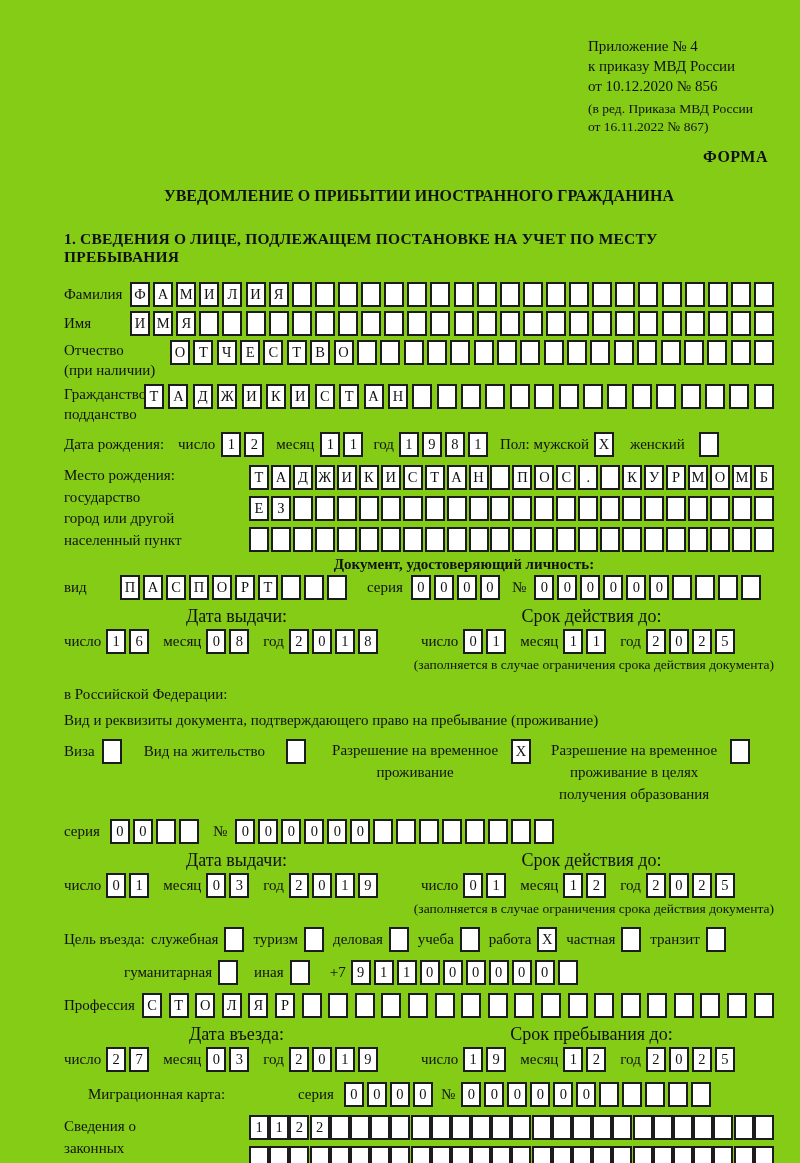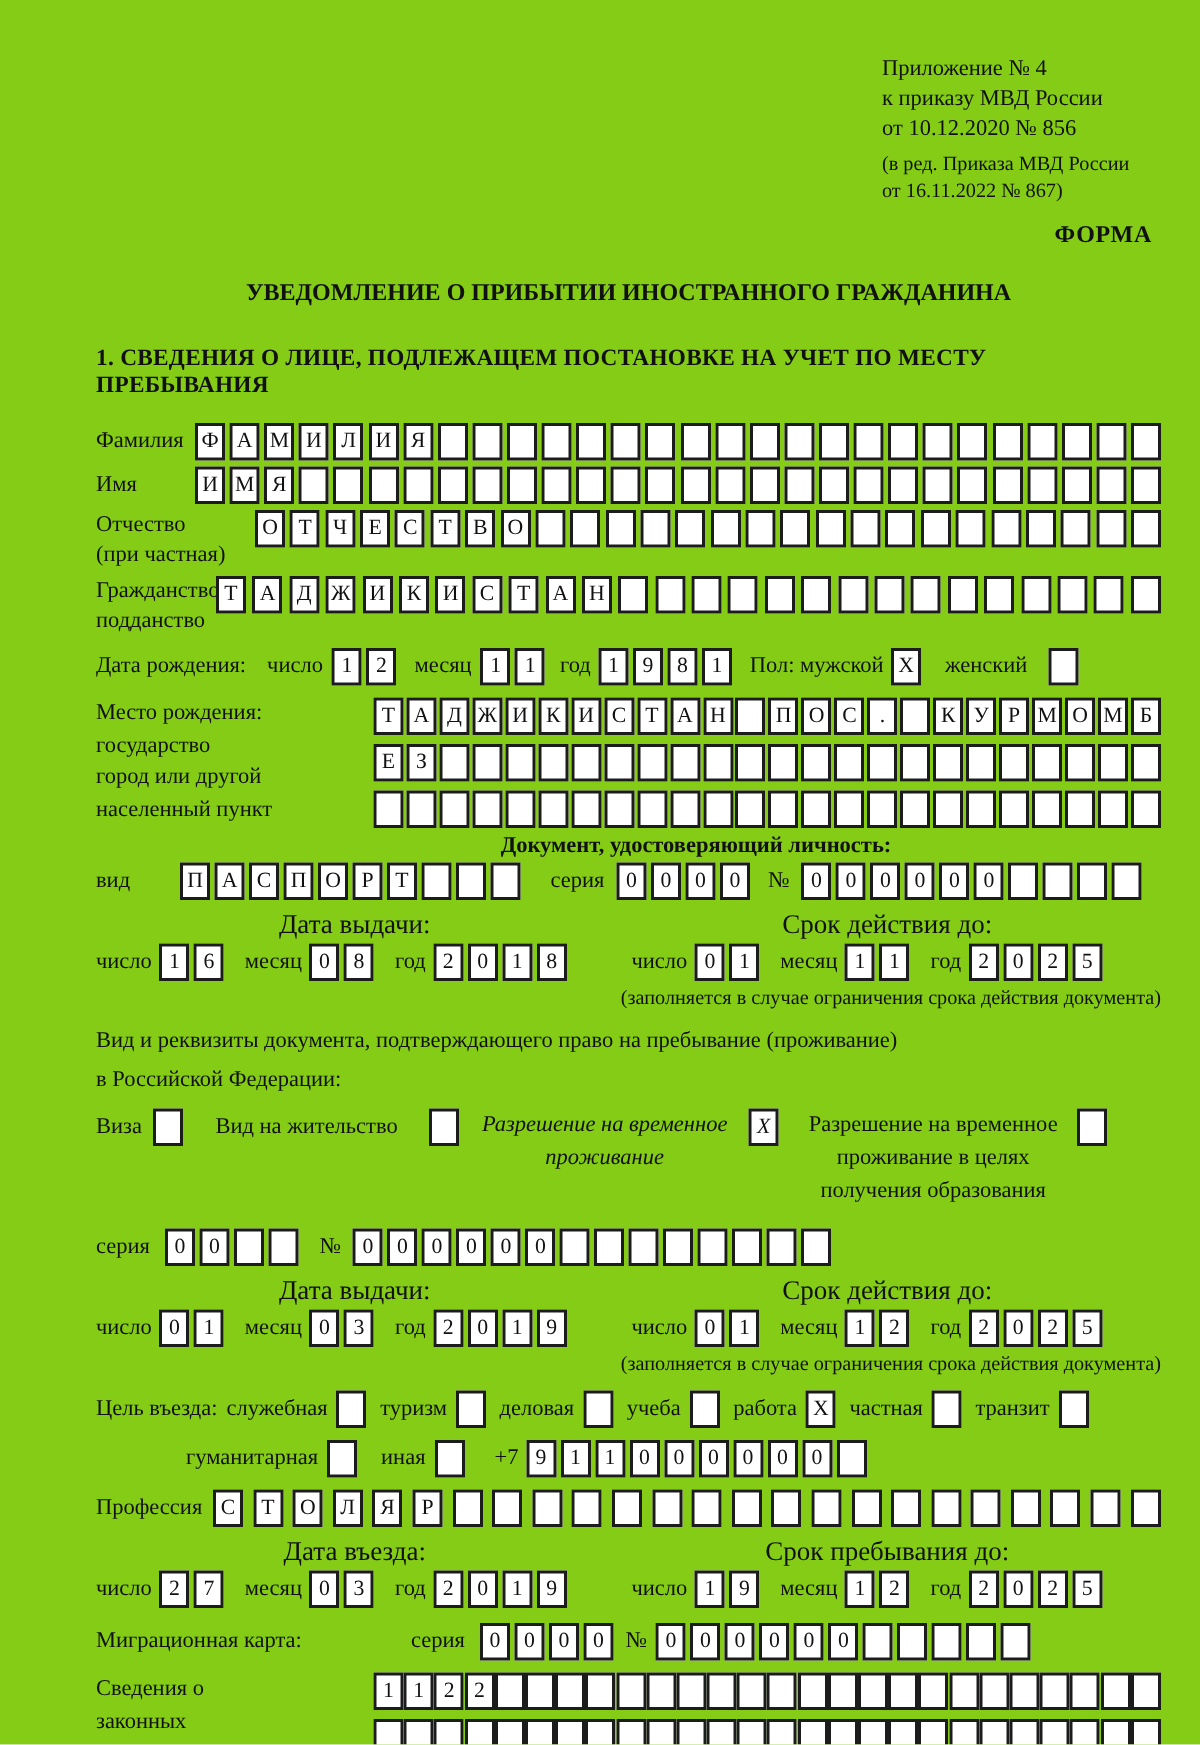--- a/index.html
+++ b/index.html
@@ -156,21 +156,21 @@
         <span class="cbox"></span>
         <span class="cbox"></span>
         <span class="cbox"></span>
         <span class="cbox"></span>
       </div>
   </div>
 
   <div class="frow">
     <div class="flabel w106">
       <div class="l2">Отчество</div>
-      <div class="l2">(при частная)</div>
+      <div class="l2">(при наличии)</div>
     </div>
     <div class="boxes fill">
         <span class="cbox">О</span>
         <span class="cbox">Т</span>
         <span class="cbox">Ч</span>
         <span class="cbox">Е</span>
         <span class="cbox">С</span>
         <span class="cbox">Т</span>
         <span class="cbox">В</span>
         <span class="cbox">О</span>
@@ -424,34 +424,34 @@
             <span class="cbox">0</span>
             <span class="cbox">2</span>
             <span class="cbox">5</span>
           </span>
       </div>
     </div>
     <div class="small-note">(заполняется в случае ограничения срока действия документа)</div>
   </div>
 
   <div class="res-intro">
+    <div>в Российской Федерации:</div>
     <div>Вид и реквизиты документа, подтверждающего право на пребывание (проживание)</div>
-    <div>в Российской Федерации:</div>
   </div>
 
   <div class="res-options">
     <div class="res-opt">
       <span class="olabel">Виза</span>
       <span class="cbox"></span>
     </div>
     <div class="res-opt" style="margin-left:22px;">
       <span class="olabel">Вид на жительство</span>
       <span class="cbox" style="margin-left:14px;"></span>
     </div>
-    <div class="res-opt stacked" style="margin-left:8px;font-style:italic;">
+    <div class="res-opt stacked" style="margin-left:20px;">
       <span class="olabel">Разрешение на временное проживание</span>
       <span class="cbox">X</span>
     </div>
     <div class="res-opt stacked" style="margin-left:14px;">
       <span class="olabel">Разрешение на временное проживание в целях получения образования</span>
       <span class="cbox"></span>
     </div>
   </div>
 
   <div class="inl" style="margin-top:14px;">
@@ -656,21 +656,21 @@
             <span class="cbox">2</span>
             <span class="cbox">0</span>
             <span class="cbox">2</span>
             <span class="cbox">5</span>
           </span>
       </div>
     </div>
   </div>
 
   <div class="inl" style="margin-top:10px;">
-    <span class="lbl" style="width:210px;">Миграционная карта:</span>
+    <span class="lbl" style="width:210px;margin-left:24px;">Миграционная карта:</span>
     <span class="lbl" style="margin-right:10px;">серия</span>
     <span class="boxes">
         <span class="cbox">0</span>
         <span class="cbox">0</span>
         <span class="cbox">0</span>
         <span class="cbox">0</span>
       </span>
     <span class="lbl" style="margin:0 6px 0 8px;">№</span>
     <span class="boxes">
         <span class="cbox">0</span>

